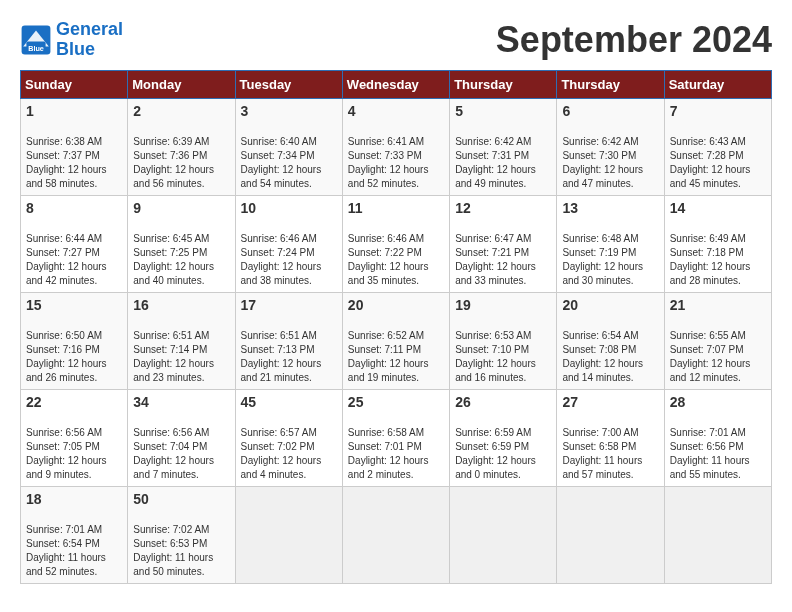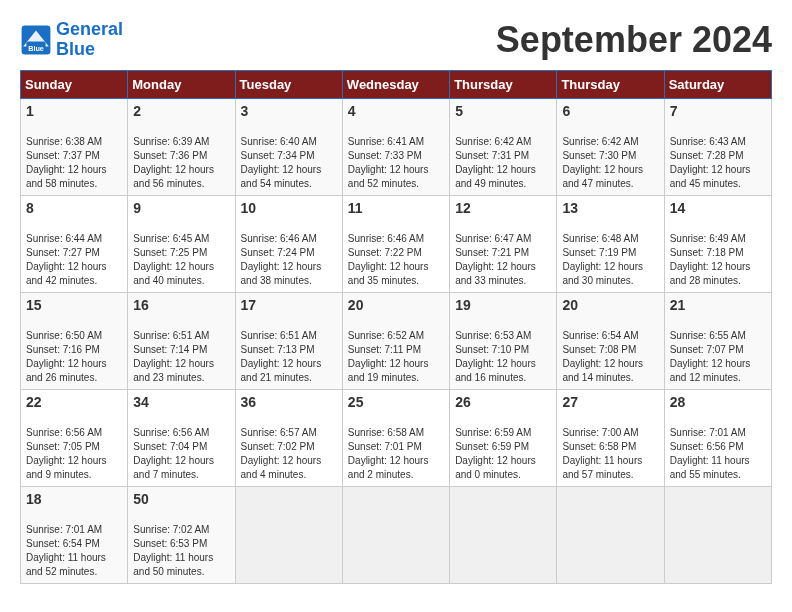--- a/index.html
+++ b/index.html
@@ -216,21 +216,21 @@
       <tr>
         <td>
           <span class="day-number">22</span>
 <div class="day-info">Sunrise: 6:56 AM<br>Sunset: 7:05 PM<br>Daylight: 12 hours and 9 minutes.</div>
         </td>
         <td>
           <span class="day-number">34</span>
 <div class="day-info">Sunrise: 6:56 AM<br>Sunset: 7:04 PM<br>Daylight: 12 hours and 7 minutes.</div>
         </td>
         <td>
-          <span class="day-number">36</span>
+          <span class="day-number">45</span>
 <div class="day-info">Sunrise: 6:57 AM<br>Sunset: 7:02 PM<br>Daylight: 12 hours and 4 minutes.</div>
         </td>
         <td>
           <span class="day-number">25</span>
 <div class="day-info">Sunrise: 6:58 AM<br>Sunset: 7:01 PM<br>Daylight: 12 hours and 2 minutes.</div>
         </td>
         <td>
           <span class="day-number">26</span>
 <div class="day-info">Sunrise: 6:59 AM<br>Sunset: 6:59 PM<br>Daylight: 12 hours and 0 minutes.</div>
         </td>

